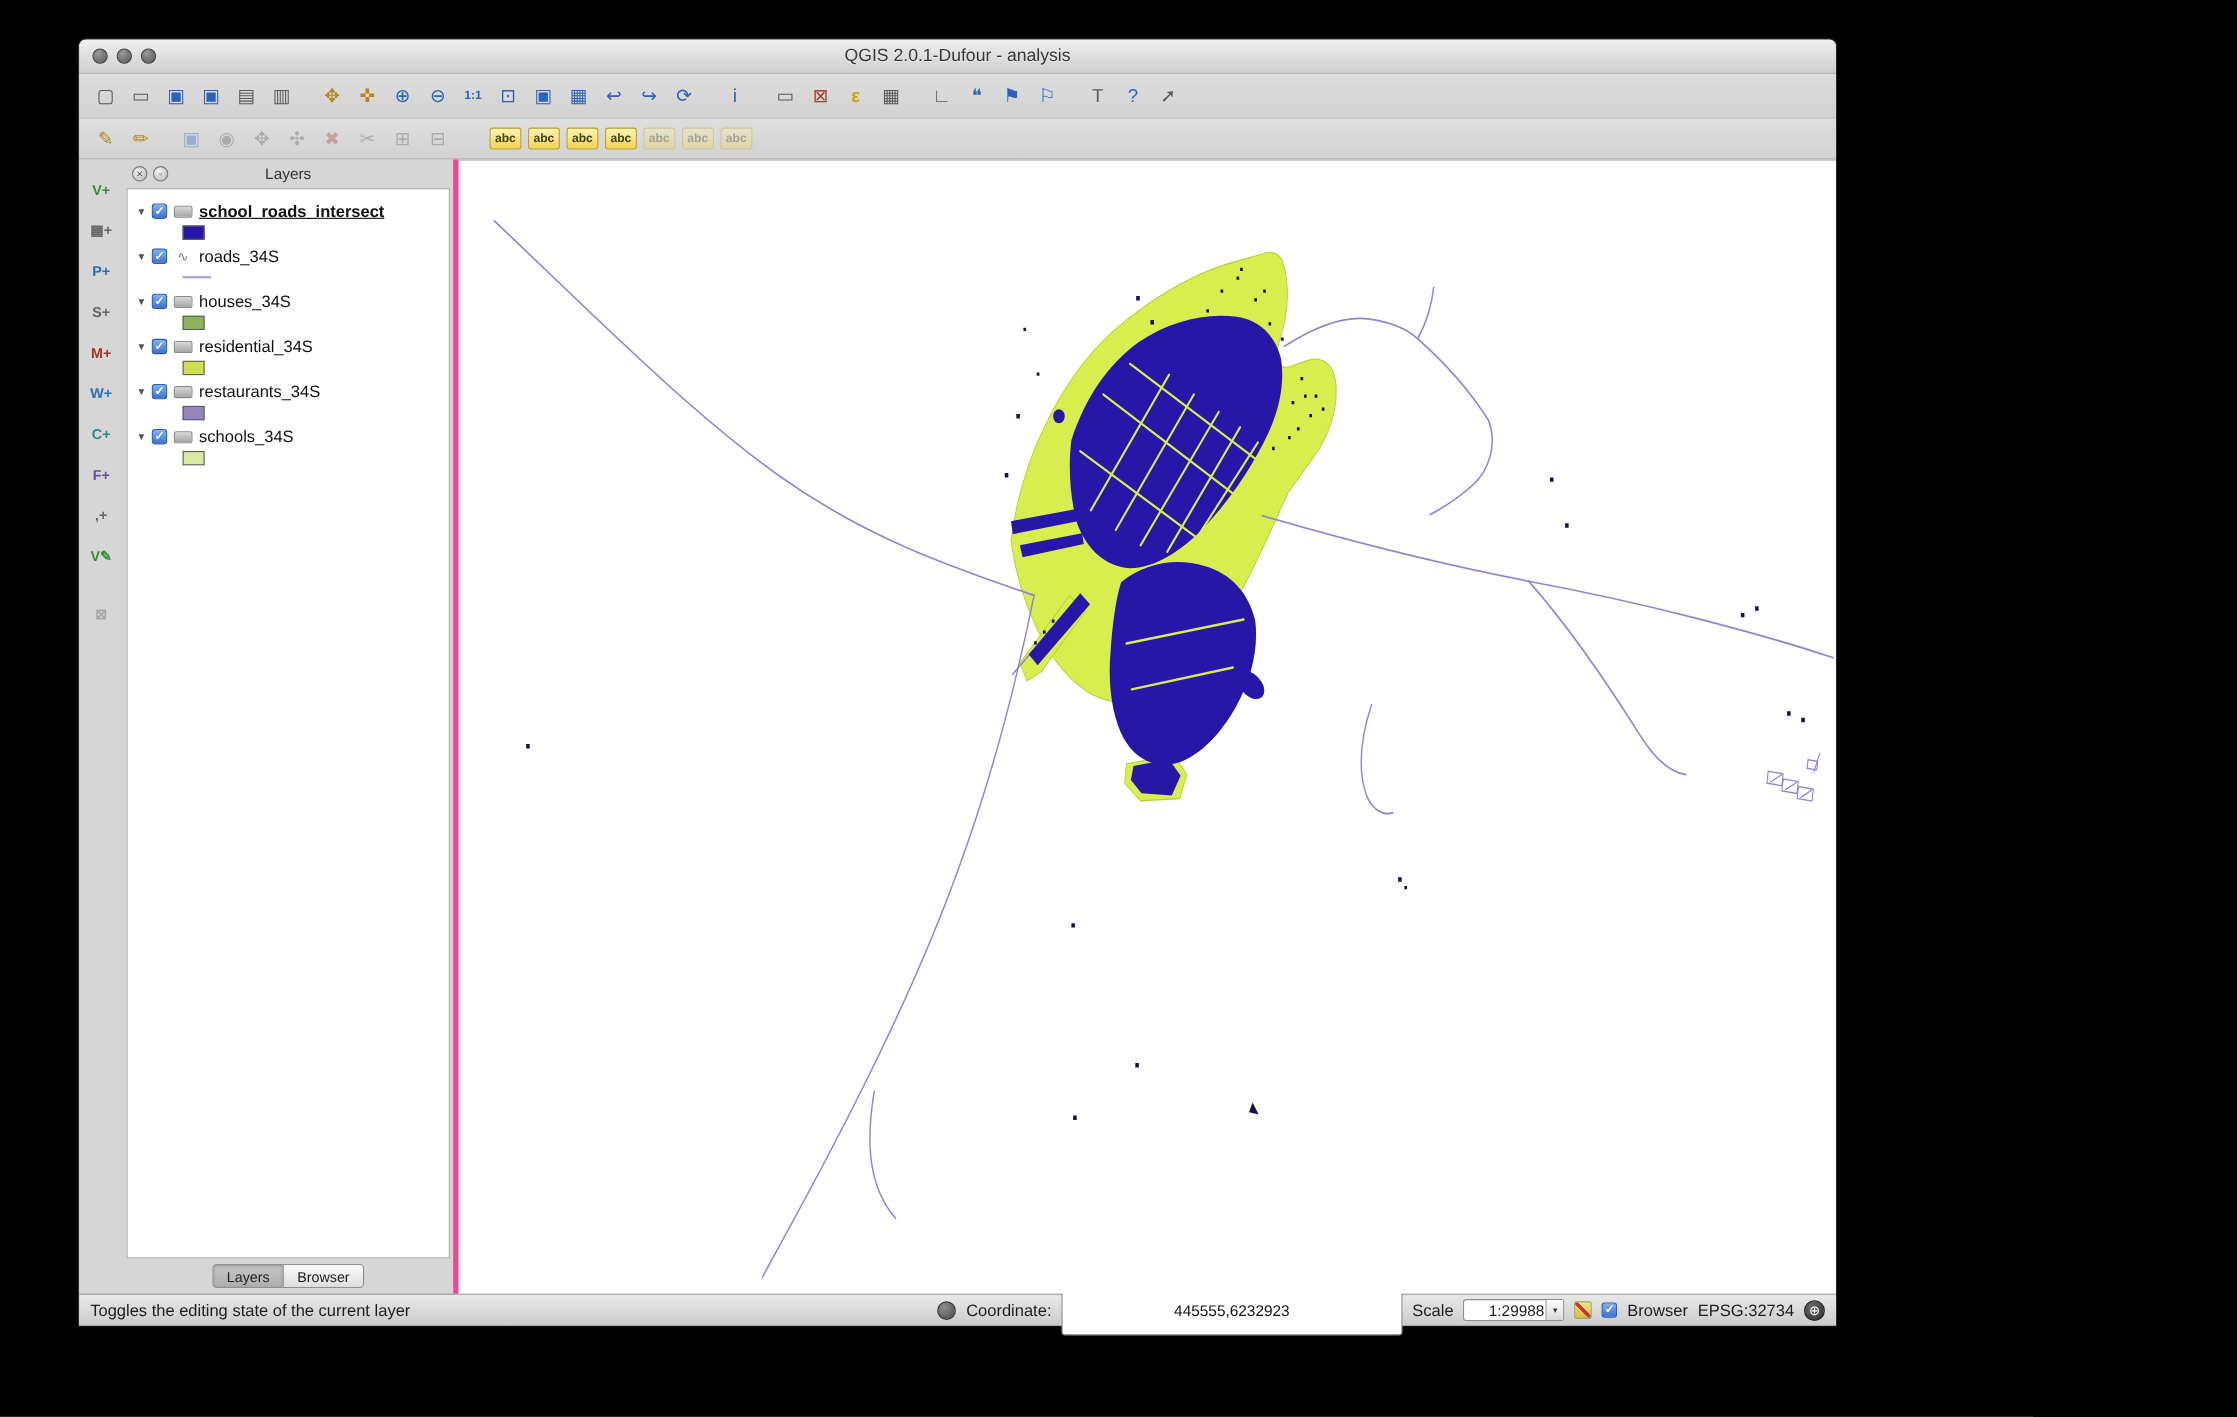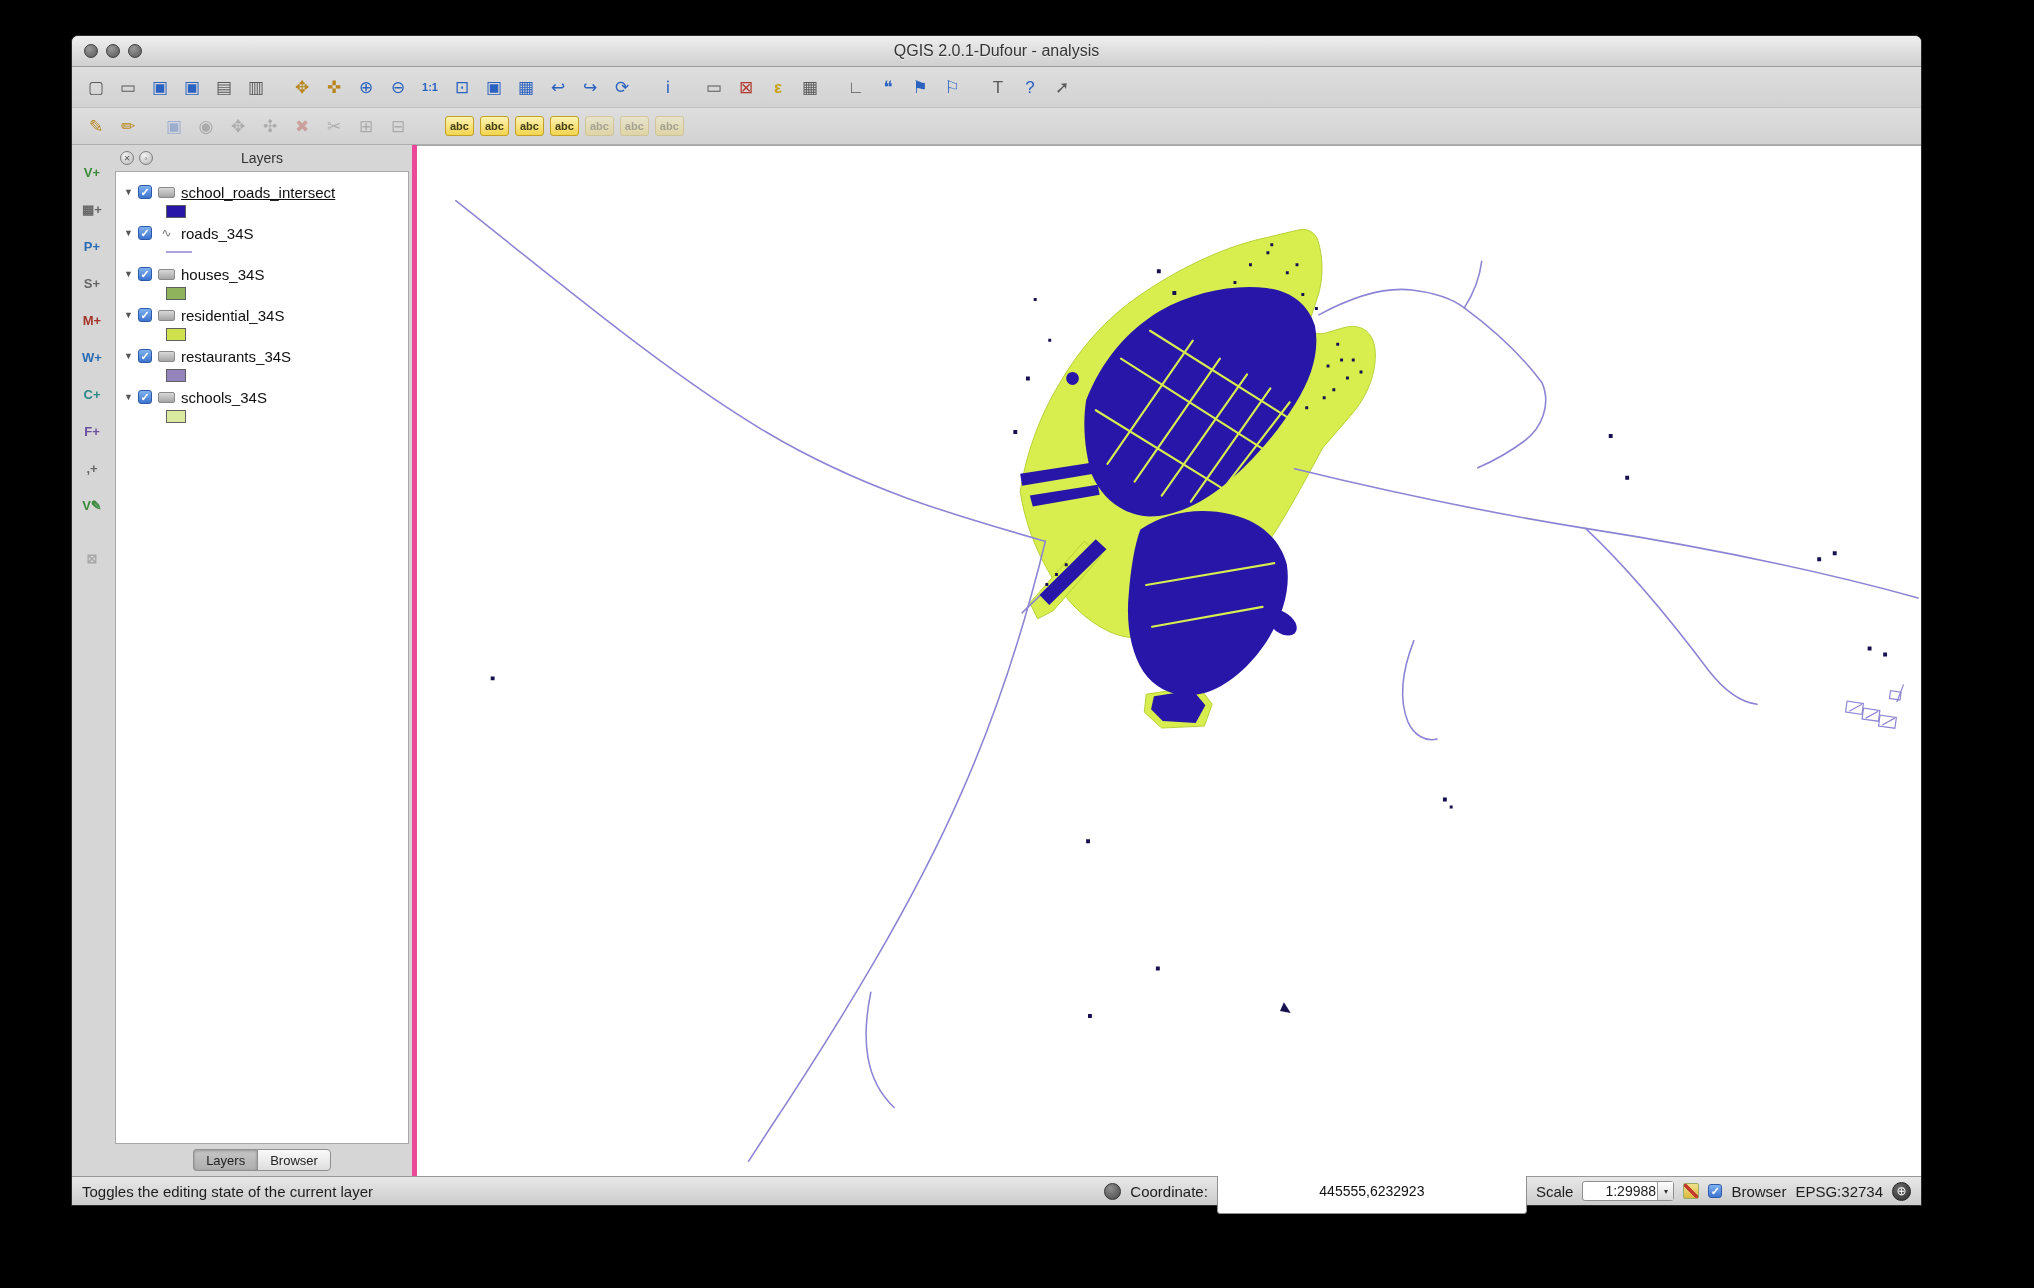--- a/index.html
+++ b/index.html
@@ -3,21 +3,21 @@
 <meta charset="utf-8">
 <style>
   html,body{margin:0;padding:0;}
   body{
     width:2034px;height:1288px;background:#000;
     font-family:"Liberation Sans",sans-serif;
     position:relative;overflow:hidden;
     -webkit-font-smoothing:antialiased;
   }
   .window{
-    position:absolute;left:71px;top:35px;width:1851px;height:1171px;
+    position:absolute;left:71px;top:35px;width:1599px;height:1171px;
     background:#d6d6d6;border-radius:7px 7px 0 0;
     box-shadow:0 25px 70px rgba(0,0,0,.85);
     display:flex;flex-direction:column;border:1px solid #2a2a2a;box-sizing:border-box;
   }
   
   .titlebar{
     height:30px;flex:0 0 30px;border-radius:6px 6px 0 0;
     background:linear-gradient(#efefef,#cfcfcf);
     border-bottom:1px solid #9b9b9b;
     position:relative;display:flex;align-items:center;justify-content:center;
@@ -76,21 +76,21 @@
   .tri::after{content:"▼";}
   .cb{width:14px;height:14px;flex:0 0 14px;border-radius:3px;margin-right:6px;
     background:linear-gradient(#7fb2f0,#3c74cf);border:1px solid #2c5aa8;box-sizing:border-box;
     color:#fff;font-size:11px;line-height:12px;text-align:center;font-weight:bold;}
   .cb::after{content:"✓";}
   .chip{width:17px;height:11px;flex:0 0 17px;margin-right:6px;border-radius:2px;
     background:linear-gradient(#d8d8d8,#a5a5a5);border:1px solid #8a8a8a;box-sizing:border-box;}
   .chip.line{background:none;border:none;color:#777;font-size:12px;line-height:11px;text-align:center;}
   .chip.line::after{content:"∿";}
   .lname{font-size:15px;color:#101010;white-space:nowrap;}
-  .lname.current{font-weight:normal;text-decoration:underline;}
+  .lname.current{font-weight:bold;text-decoration:underline;}
   .srow{height:14px;display:flex;align-items:center;padding-left:50px;margin-bottom:3px;}
   .swatch{width:20px;height:13px;border:1px solid #5f5f5f;box-sizing:border-box;}
   .swatch.lineswatch{width:26px;height:2px;border:none;}
   .dock-tabs{height:32px;flex:0 0 32px;display:flex;align-items:center;justify-content:center;}
   .tab{
     height:22px;padding:0 12px;font-family:"Liberation Sans",sans-serif;font-size:13px;color:#222;
     background:linear-gradient(#fafafa,#dedede);border:1px solid #8f8f8f;
   }
   .tab.first{border-radius:4px 0 0 4px;border-right:none;}
   .tab.last{border-radius:0 4px 4px 0;}

